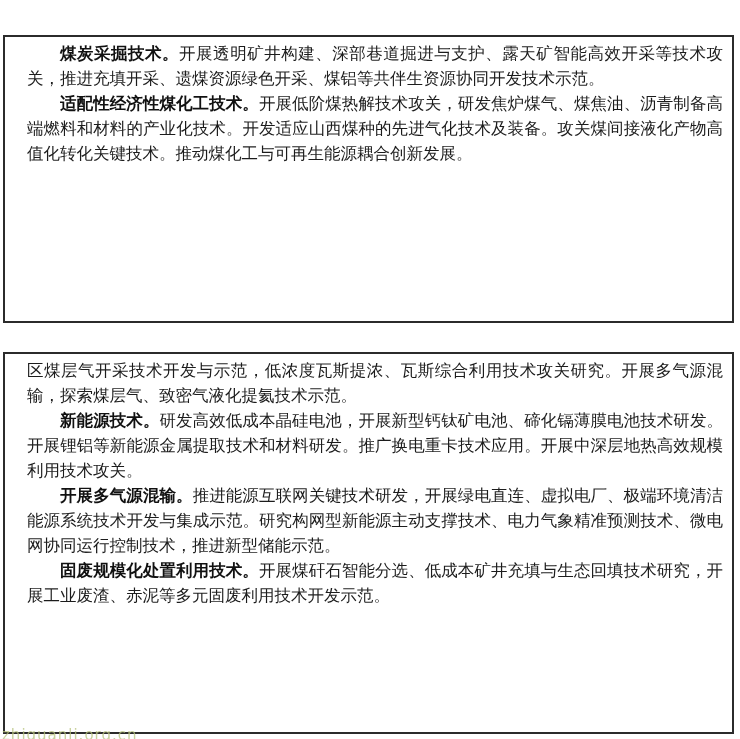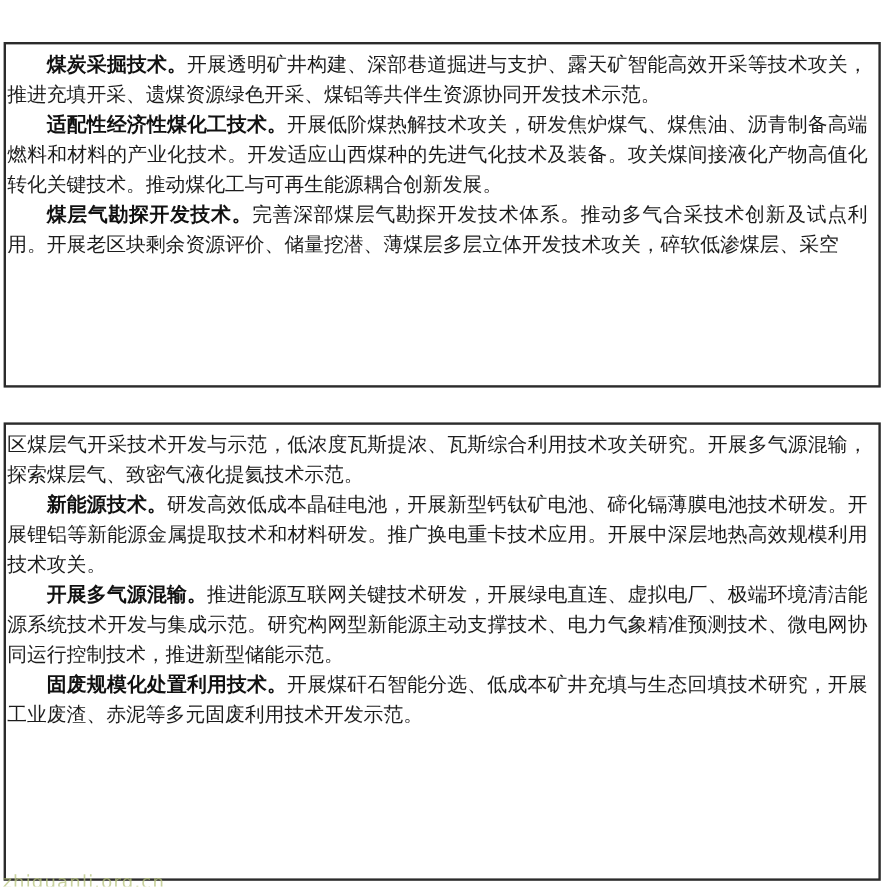--- a/index.html
+++ b/index.html
@@ -29,21 +29,21 @@
     letter-spacing: 1px;
     margin-top: 39px;
   }
   .callout-box {
     position: absolute;
     left: 3px;
     width: 731px;
     border: 2px solid #2b2b2b;
     box-sizing: border-box;
     background: #ffffff;
-    padding: 4px 9px 4px 1px;
+    padding: 4px 9px 4px 22px;
   }
   #box1 { top: 35px;  height: 288px; }
   #box2 { top: 352px; height: 382px; }
   .callout-box p.para {
     margin: 0;
     font-size: 16.5px;
     line-height: 25px;
     color: #1c1c1c;
     text-align: justify;
     text-indent: 2em;
@@ -69,21 +69,20 @@
 </head>
 <body>
 
 <div id="page">
 
   <div class="doc-title">专栏 3　能源领域技术攻关重点方向</div>
 
   <div id="box1" class="callout-box">
       <p class="para"><b>煤炭采掘技术。</b><span>开展透明矿井构建、深部巷道掘进与支护、露天矿智能高效开采等技术攻关，推进充填开采、遗煤资源绿色开采、煤铝等共伴生资源协同开发技术示范。</span></p>
       <p class="para"><b>适配性经济性煤化工技术。</b><span>开展低阶煤热解技术攻关，研发焦炉煤气、煤焦油、沥青制备高端燃料和材料的产业化技术。开发适应山西煤种的先进气化技术及装备。攻关煤间接液化产物高值化转化关键技术。推动煤化工与可再生能源耦合创新发展。</span></p>
-      <p class="para"><b>煤层气勘探开发技术。</b><span>完善深部煤层气勘探开发技术体系。推动多气合采技术创新及试点利用。开展老区块剩余资源评价、储量挖潜、薄煤层多层立体开发技术攻关，碎软低渗煤层、采空</span></p>
     </div>
 
   <div id="box2" class="callout-box">
       <p class="para no-indent"><span>区煤层气开采技术开发与示范，低浓度瓦斯提浓、瓦斯综合利用技术攻关研究。开展多气源混输，探索煤层气、致密气液化提氦技术示范。</span></p>
       <p class="para"><b>新能源技术。</b><span>研发高效低成本晶硅电池，开展新型钙钛矿电池、碲化镉薄膜电池技术研发。开展锂铝等新能源金属提取技术和材料研发。推广换电重卡技术应用。开展中深层地热高效规模利用技术攻关。</span></p>
       <p class="para"><b>开展多气源混输。</b><span>推进能源互联网关键技术研发，开展绿电直连、虚拟电厂、极端环境清洁能源系统技术开发与集成示范。研究构网型新能源主动支撑技术、电力气象精准预测技术、微电网协同运行控制技术，推进新型储能示范。</span></p>
       <p class="para"><b>固废规模化处置利用技术。</b><span>开展煤矸石智能分选、低成本矿井充填与生态回填技术研究，开展工业废渣、赤泥等多元固废利用技术开发示范。</span></p>
     </div>
 
   <div class="watermark">zhiguanli.org.cn</div>

